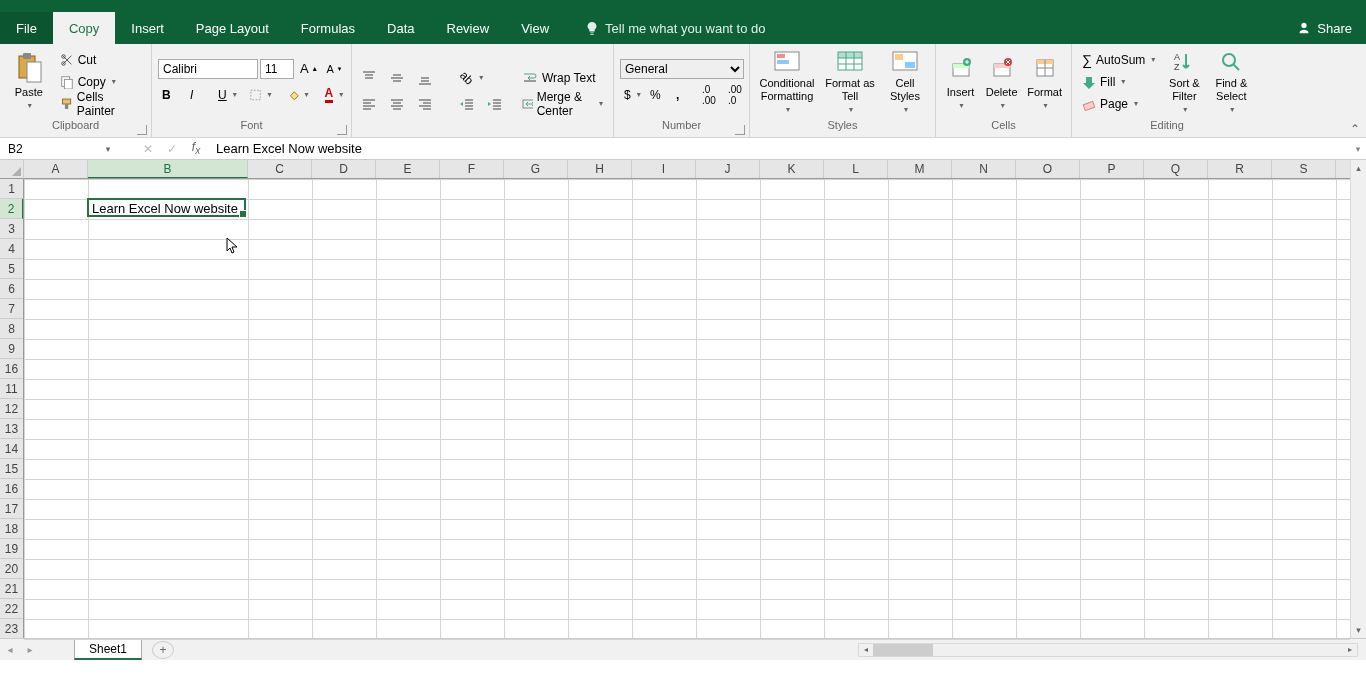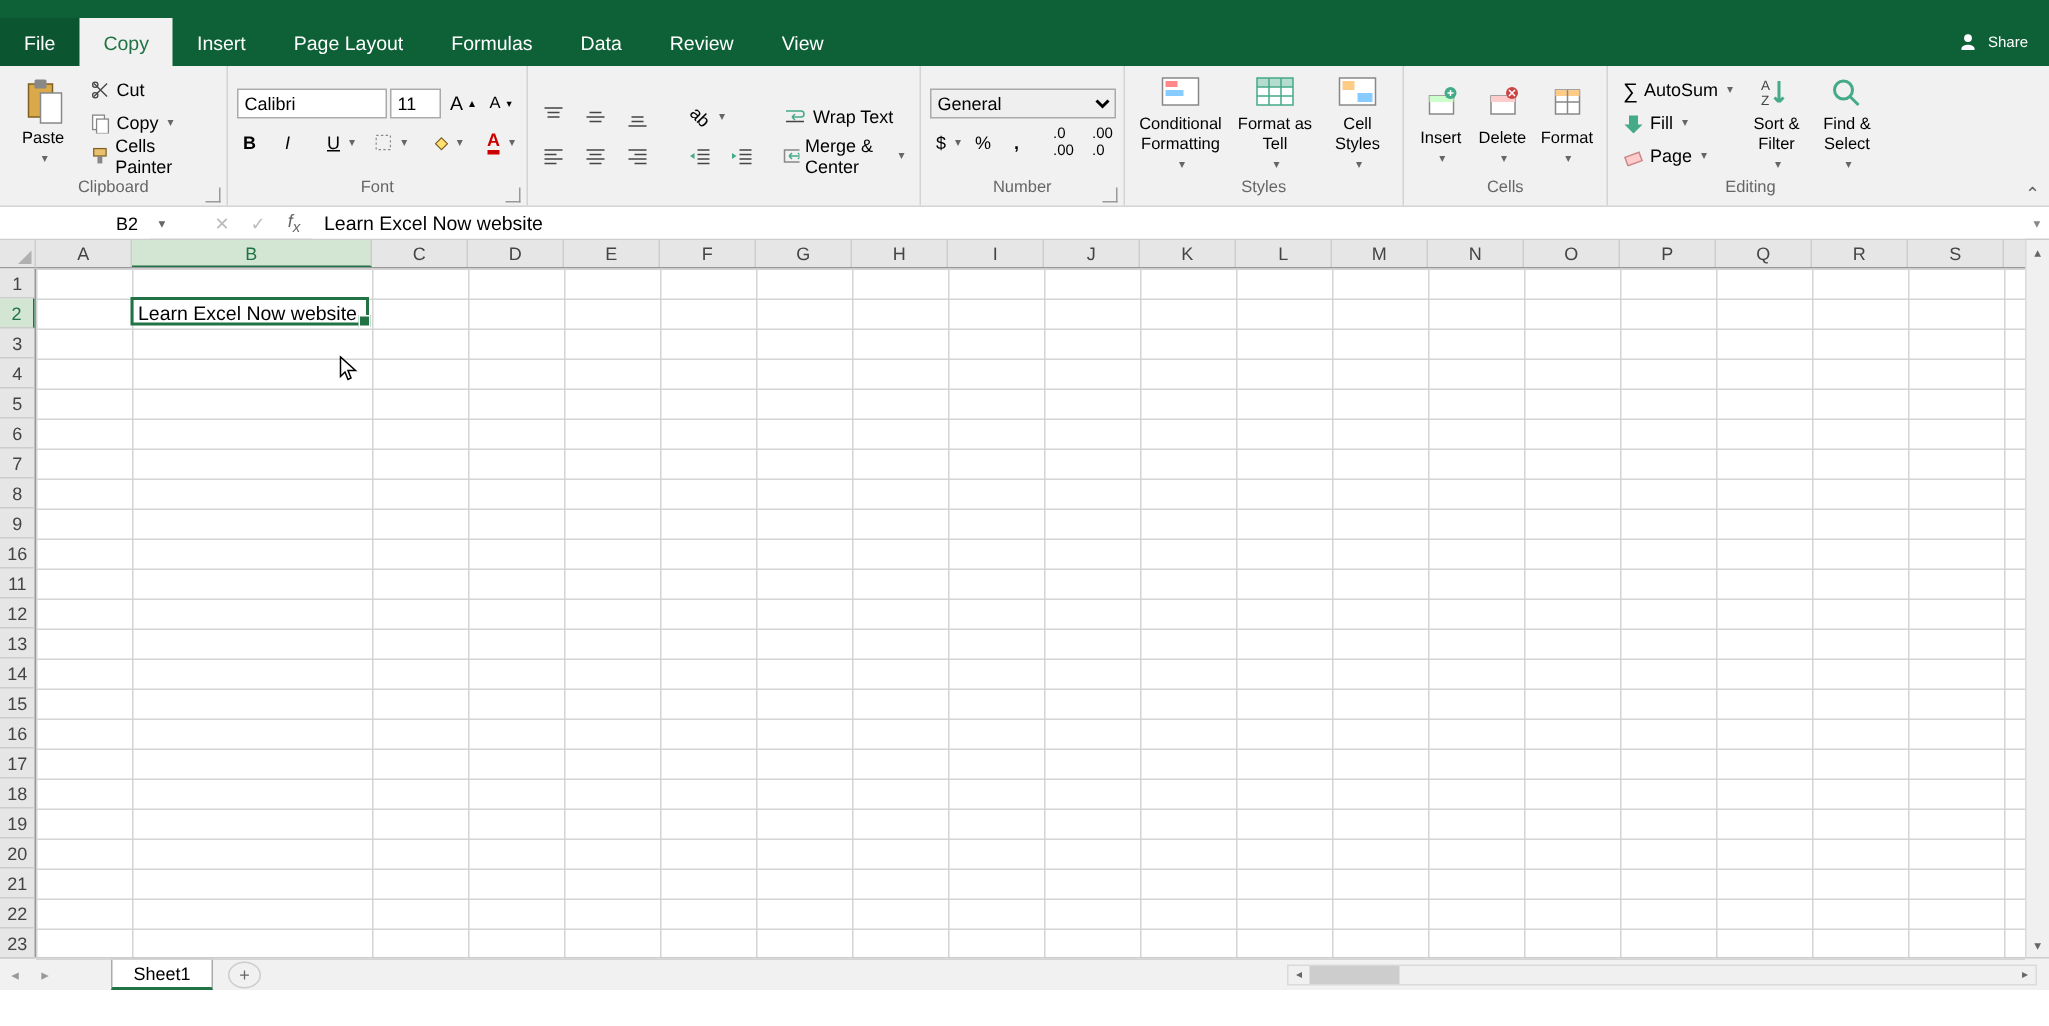--- a/index.html
+++ b/index.html
@@ -8,39 +8,39 @@
 
 .titlebar { height: 12px; background: #0e6037; }
 
 
 .tabstrip { height: 32px; background: #0e6037; display: flex; align-items: stretch; }
 .tabstrip .tab { color: #fff; padding: 0 16px; display: flex; align-items: center; font-size: 13px; cursor: pointer; }
 .tabstrip .tab.active { background: #f1f1f1; color: #217346; }
 .tabstrip .tab.file { background: #0b5631; }
 .tellme { display: flex; align-items: center; color: #e0f0e8; margin-left: 20px; font-size: 13px; gap: 6px; }
 .spacer { flex: 1; }
-.share { color: #fff; display: flex; align-items: center; padding: 0 14px; gap: 6px; font-size: 10px; }
+.share { color: #fff; display: flex; align-items: center; padding: 0 14px; gap: 6px; font-size: 13px; }
 
 
 .ribbon { height: 94px; background: #f1f1f1; border-bottom: 1px solid #d4d4d4; display: flex; }
 .group { border-right: 1px solid #d4d4d4; height: 100%; display: flex; flex-direction: column; }
 .group-body { flex: 1; display: flex; align-items: center; padding: 4px 6px; gap: 4px; }
 .group-label { height: 18px; text-align: center; font-size: 11px; color: #666; position: relative; }
 .group-label .dlg { position: absolute; right: 4px; bottom: 2px; width: 10px; height: 10px; border: 1px solid #999; border-width: 0 1px 1px 0; }
 
 .bigbtn { display: flex; flex-direction: column; align-items: center; justify-content: center; width: 48px; height: 66px; font-size: 11px; text-align: center; line-height: 1.2; gap: 2px; }
 .bigbtn .ico { width: 32px; height: 32px; display: flex; align-items: center; justify-content: center; }
 
 .col { display: flex; flex-direction: column; gap: 2px; justify-content: center; }
 .row { display: flex; gap: 2px; align-items: center; }
 .smbtn { height: 20px; min-width: 20px; display: flex; align-items: center; padding: 0 4px; gap: 4px; font-size: 12px; }
 .dd { font-size: 8px; color: #666; margin-left: 2px; }
 
 .namebox-wrap { height: 22px; border-bottom: 1px solid #ccc; display: flex; align-items: center; background: #fff; }
-.namebox { width: 100px; border: none; padding: 0 8px; font-size: 12px; height: 100%; outline: none; text-align: right; }
+.namebox { width: 100px; border: none; padding: 0 8px; font-size: 12px; height: 100%; outline: none; }
 .namebox-dd { width: 16px; color: #666; font-size: 9px; text-align: center; }
 .fx-sep { width: 20px; }
 .fx-cancel, .fx-enter { width: 24px; text-align: center; color: #bbb; }
 .fx-label { width: 24px; font-style: italic; color: #666; text-align: center; }
 .formula-input { flex: 1; border: none; padding: 0 8px; font-size: 13px; outline: none; height: 100%; }
 
 
 .gridarea { position: relative; height: 478px; display: flex; }
 .selectall { width: 24px; height: 19px; background: #e6e6e6; border-right: 1px solid #ccc; border-bottom: 1px solid #999; position: absolute; top: 0; left: 0; }
 .selectall::after { content: ''; position: absolute; right: 2px; bottom: 2px; border-style: solid; border-width: 0 0 9px 9px; border-color: transparent transparent #b0b0b0 transparent; }
@@ -86,20 +86,26 @@
 
 <div class="tabstrip">
   <div class="tab file">File</div>
   <div class="tab active">Copy</div>
   <div class="tab">Insert</div>
   <div class="tab">Page Layout</div>
   <div class="tab">Formulas</div>
   <div class="tab">Data</div>
   <div class="tab">Review</div>
   <div class="tab">View</div>
+  <div class="tellme">
+    <svg width="14" height="14" viewBox="0 0 16 16">
+        <path fill="#e0f0e8" d="M8 1a5 5 0 0 0-3 9v2h6v-2a5 5 0 0 0-3-9zm-2 12h4v1H6zm0 2h4v1H6z"></path>
+      </svg>
+    <span>Tell me what you want to do</span>
+  </div>
   <div class="spacer"></div>
   <div class="share">
     <svg width="14" height="14" viewBox="0 0 16 16">
         <path fill="#fff" d="M8 2a3 3 0 0 0-3 3 3 3 0 0 0 3 3 3 3 0 0 0 3-3 3 3 0 0 0-3-3zm-5 11c0-2 3-3 5-3s5 1 5 3v1H3z"></path>
       </svg>
     <span>Share</span>
   </div>
 </div>
 
 <div class="ribbon">

